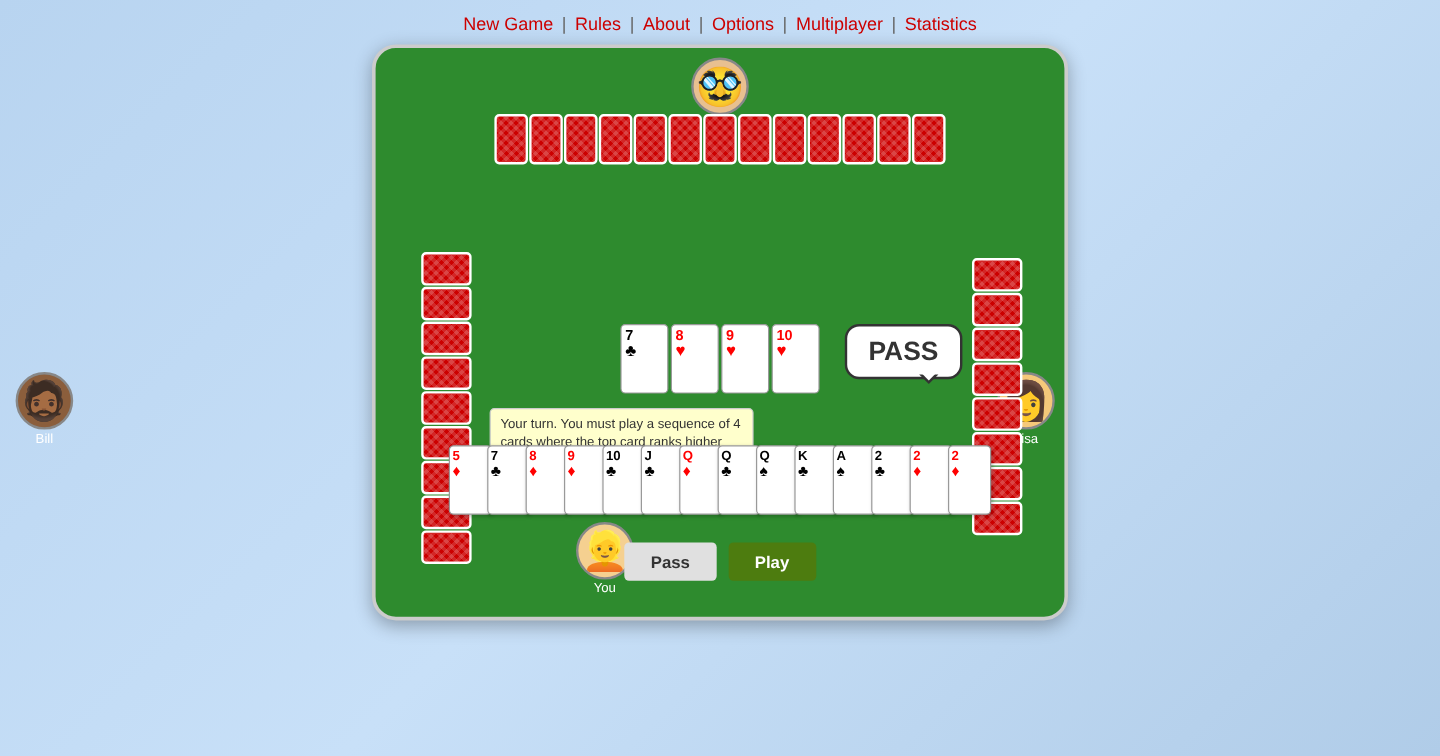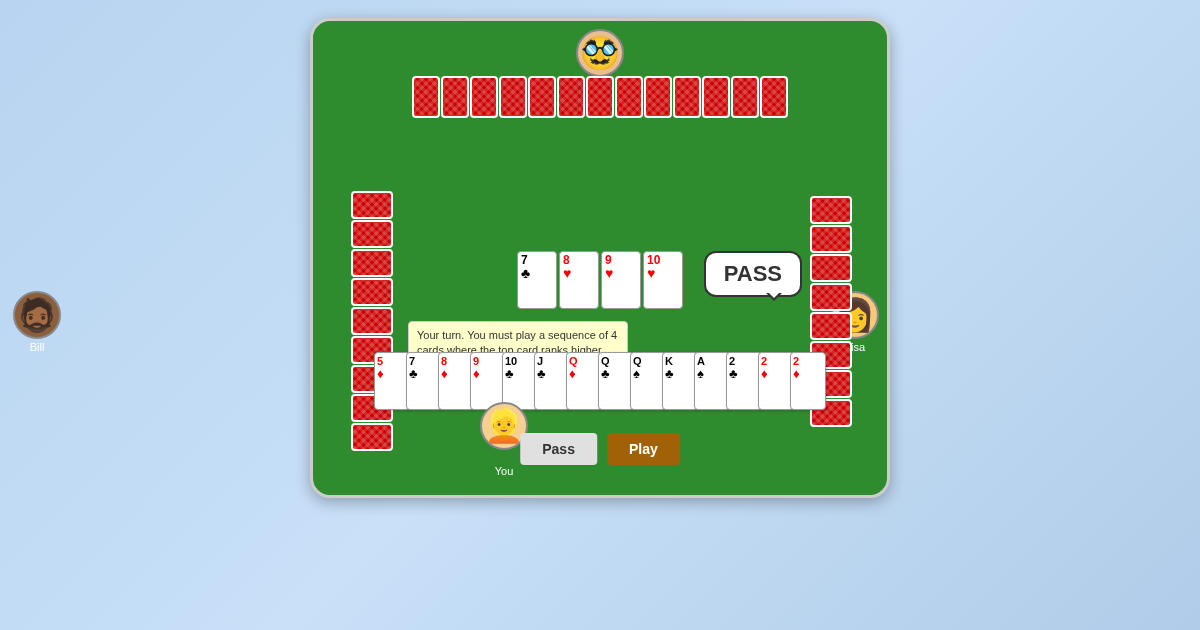--- a/index.html
+++ b/index.html
@@ -238,21 +238,21 @@
       border-radius: 4px;
       font-size: 14px;
       cursor: pointer;
       font-weight: bold;
     }
     #pass-btn {
       background: #e0e0e0;
       color: #333;
     }
     #play-btn {
-      background: #a16207;
+      background: #4d7c0f;
       color: white;
     }
 
     
     .face-avatar {
       width: 48px;
       height: 48px;
       border-radius: 50%;
       overflow: hidden;
       display: flex;
@@ -299,20 +299,33 @@
       left: 50%;
       transform: translateX(-120px);
       text-align: center;
     }
     #you-avatar .face-avatar { background: #f5d090; }
   </style>
 </head>
 <body>
 
 <div id="header">
+  <div id="nav-bar">
+    <a>New Game</a>
+    <span> | </span>
+    <a>Rules</a>
+    <span> | </span>
+    <a>About</a>
+    <span> | </span>
+    <a>Options</a>
+    <span> | </span>
+    <a>Multiplayer</a>
+    <span> | </span>
+    <a>Statistics</a>
+  </div>
 </div>
 
 <div id="game-board">
 
   <div id="bill-avatar">
     <div class="face-avatar">🥸</div>
     <div class="player-label" style="position:relative;margin-top:2px;">Bill</div>
   </div>
 
   <div id="bill-hand">
@@ -441,21 +454,21 @@
       <span class="suit">♦</span>
     </div>
     <div class="player-card red">
       <span class="rank">2</span>
       <span class="suit">♦</span>
     </div>
   </div>
 
   <div id="you-avatar" style="position:absolute; bottom:18px; left:50%; transform:translateX(-120px); text-align:center;">
     <div class="face-avatar" style="background:#f5d090;">👱</div>
-    <div class="player-label" style="position:relative;margin-top:15px;">You</div>
+    <div class="player-label" style="position:relative;margin-top:1px;">You</div>
   </div>
 
   <div id="action-buttons">
     <button id="pass-btn" class="action-btn">Pass</button>
     <button id="play-btn" class="action-btn">Play</button>
   </div>
 
 </div>
 
 </body></html>

